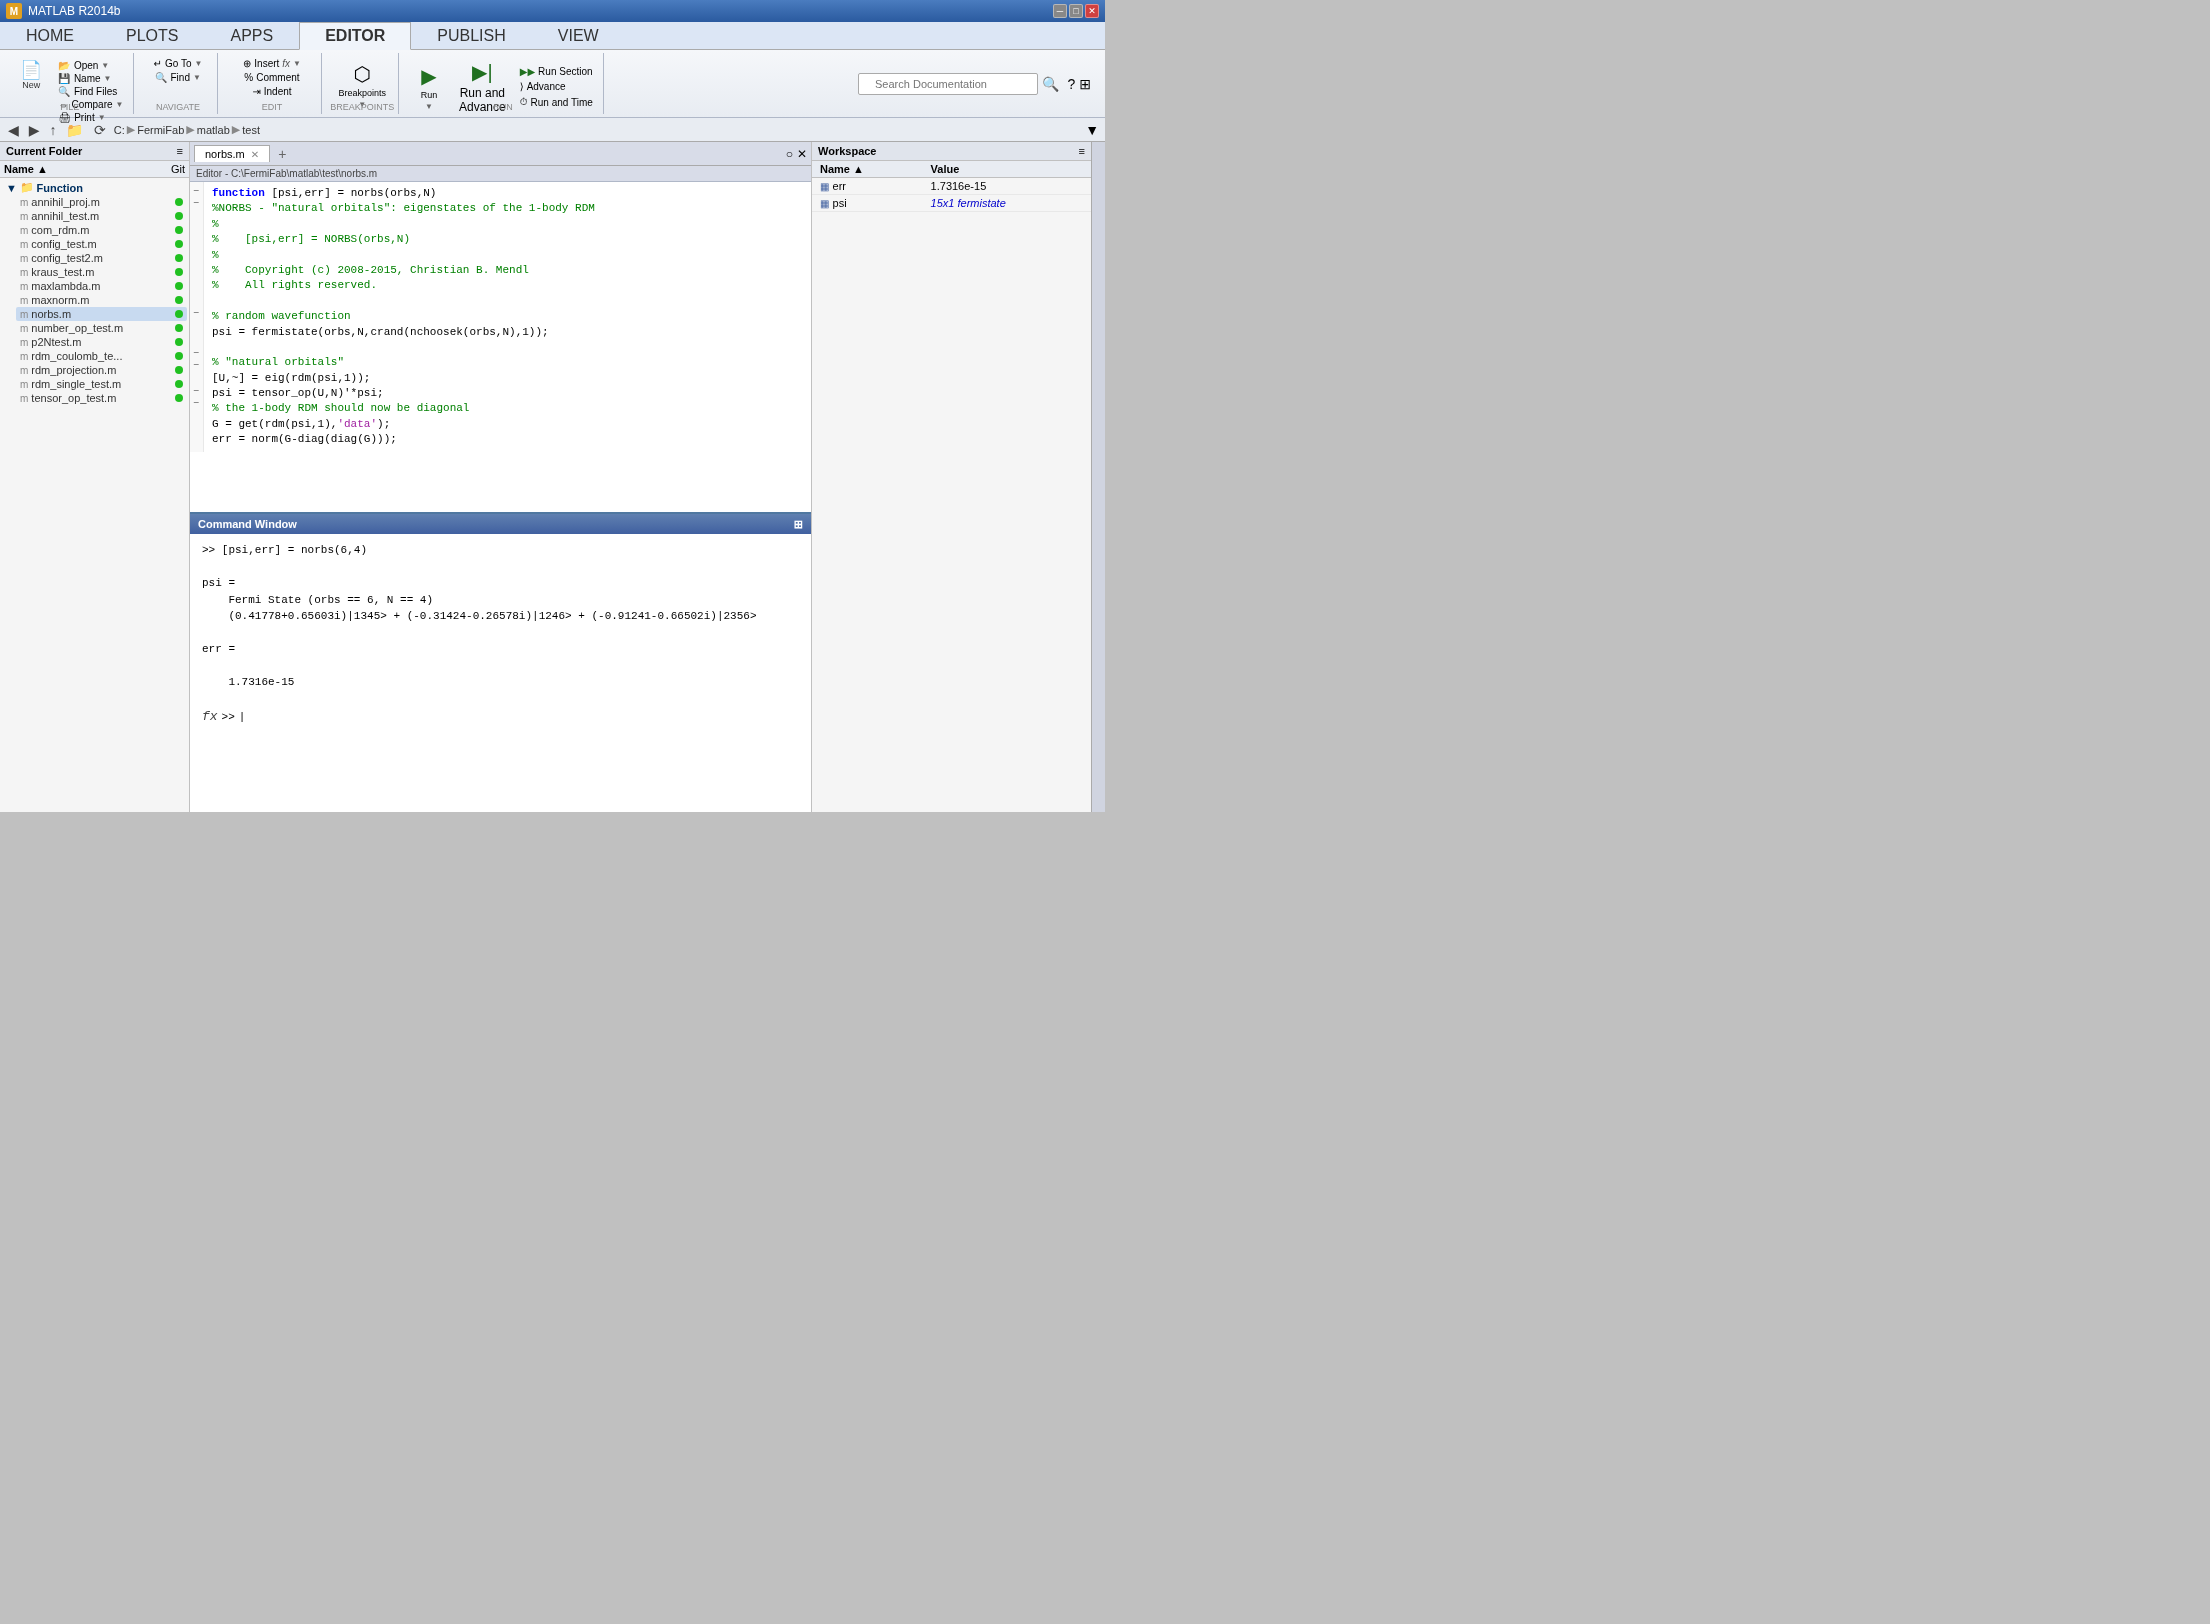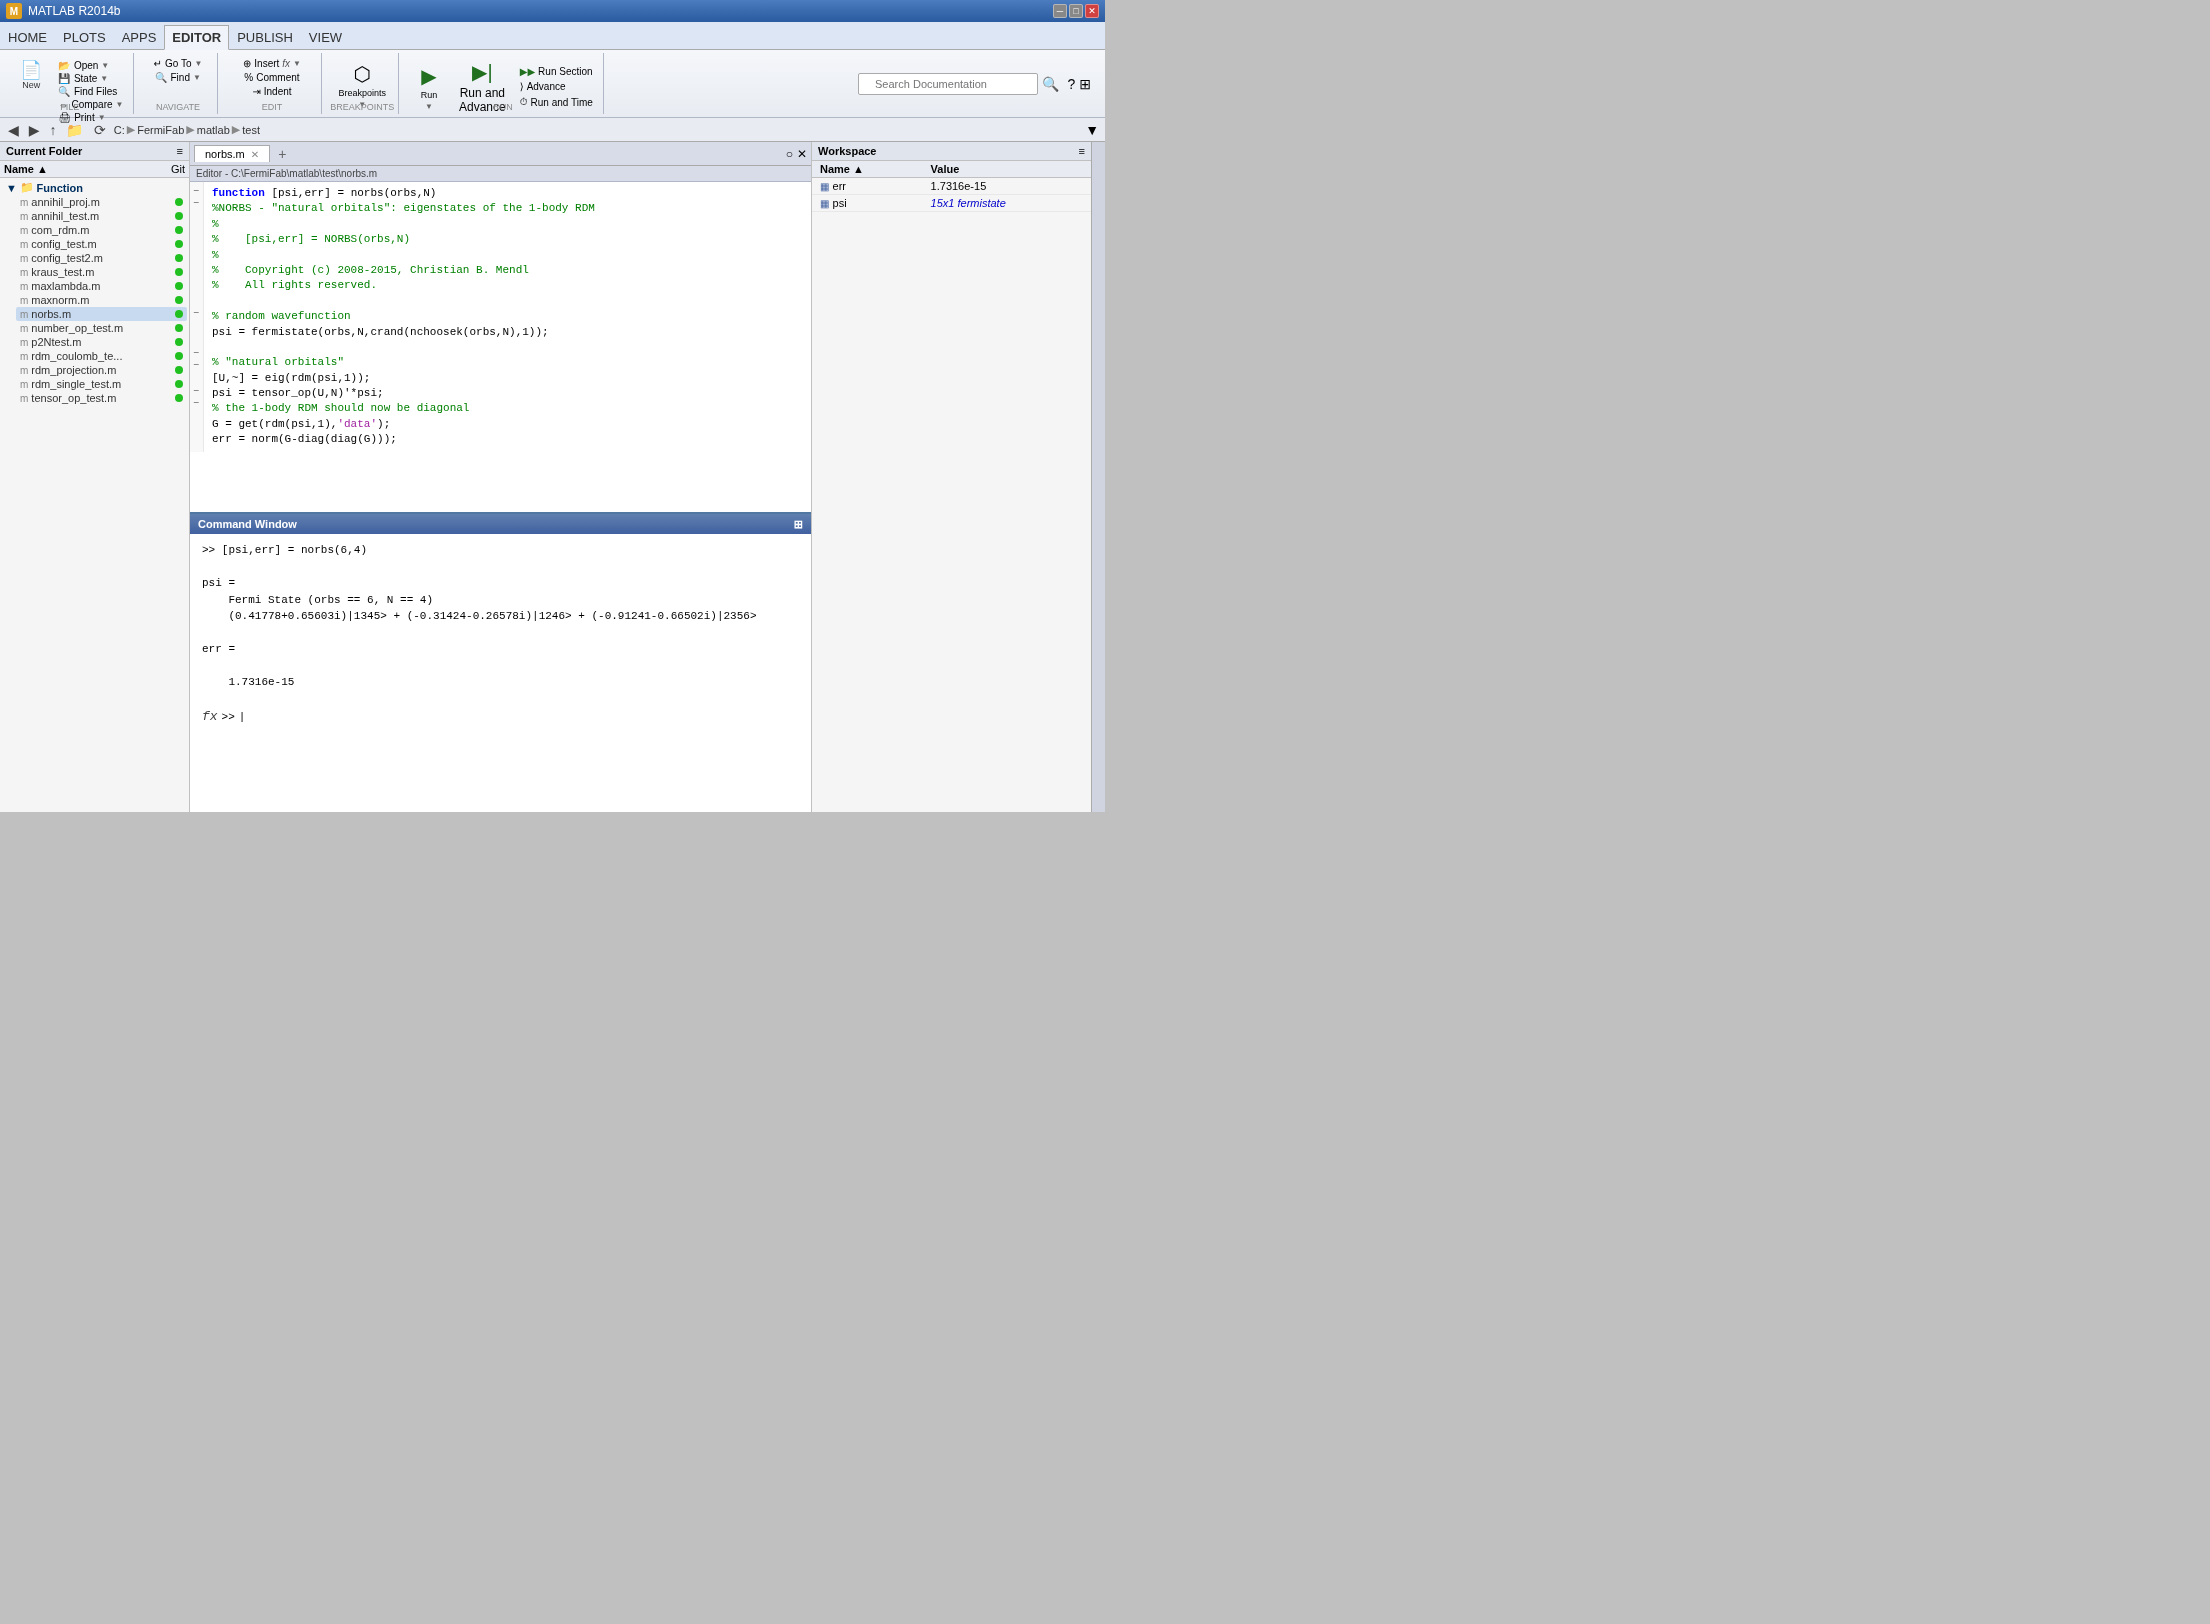--- a/index.html
+++ b/index.html
@@ -11,21 +11,21 @@
     .title-icon { width: 16px; height: 16px; background: #e0a020; border-radius: 2px; font-size: 10px; display: flex; align-items: center; justify-content: center; color: #fff; font-weight: bold; }
     .title-text { color: #fff; font-size: 12px; font-weight: normal; }
     .title-buttons { display: flex; gap: 2px; }
     .title-btn { width: 14px; height: 14px; border-radius: 2px; border: 1px solid rgba(255,255,255,0.4); display: flex; align-items: center; justify-content: center; font-size: 9px; color: #fff; cursor: pointer; }
     .title-btn.minimize { background: #888; }
     .title-btn.maximize { background: #888; }
     .title-btn.close { background: #d04040; }
 
     
     .menu-tabs { background: #dce6f5; border-bottom: 1px solid #aaa; display: flex; align-items: flex-end; height: 28px; }
-    .menu-tab { padding: 4px 7px; font-size: 13px; color: #333; cursor: pointer; border: 1px solid transparent; border-bottom: none; }
+    .menu-tab { padding: 4px 25px; font-size: 16px; color: #333; cursor: pointer; border: 1px solid transparent; border-bottom: none; }
     .menu-tab.active { background: #f0f4fa; border-color: #aaa; border-bottom: 1px solid #f0f4fa; margin-bottom: -1px; font-weight: bold; }
 
     
     .toolbar { background: linear-gradient(to bottom, #f5f7fa, #e8ecf2); border-bottom: 1px solid #b0b8c8; padding: 3px 6px; display: flex; align-items: center; gap: 4px; height: 72px; }
     .toolbar-btn { display: flex; flex-direction: column; align-items: center; justify-content: center; padding: 3px 6px; border-radius: 3px; cursor: pointer; min-width: 38px; gap: 2px; }
     .toolbar-btn .icon { font-size: 18px; line-height: 1; }
     .toolbar-btn .label { font-size: 9px; color: #333; text-align: center; line-height: 1.1; }
     .toolbar-btn-small { display: flex; align-items: center; gap: 3px; padding: 2px 5px; border-radius: 2px; cursor: pointer; font-size: 11px; }
     .toolbar-section-wrapper { display: flex; flex-direction: column; align-items: center; border-right: 1px solid #b0b8c8; padding: 0 6px; height: 100%; position: relative; }
     .toolbar-section-wrapper:last-child { border-right: none; }
@@ -140,21 +140,21 @@
       </div>
 
       <div style="display:flex;flex-direction:column;gap:0px;margin-top:2px;">
         <div class="toolbar-btn-small smbtn">
           <span>📂</span>
           <span>Open</span>
           <span class="dropdown-arrow">▼</span>
         </div>
         <div class="toolbar-btn-small smbtn">
           <span>💾</span>
-          <span>State</span>
+          <span>Name</span>
           <span class="dropdown-arrow">▼</span>
         </div>
         <div class="toolbar-btn-small smbtn">
           <span>🔍</span>
           <span>Find Files</span>
         </div>
         <div class="toolbar-btn-small smbtn">
           <span>⇔</span>
           <span>Compare</span>
           <span class="dropdown-arrow">▼</span>

